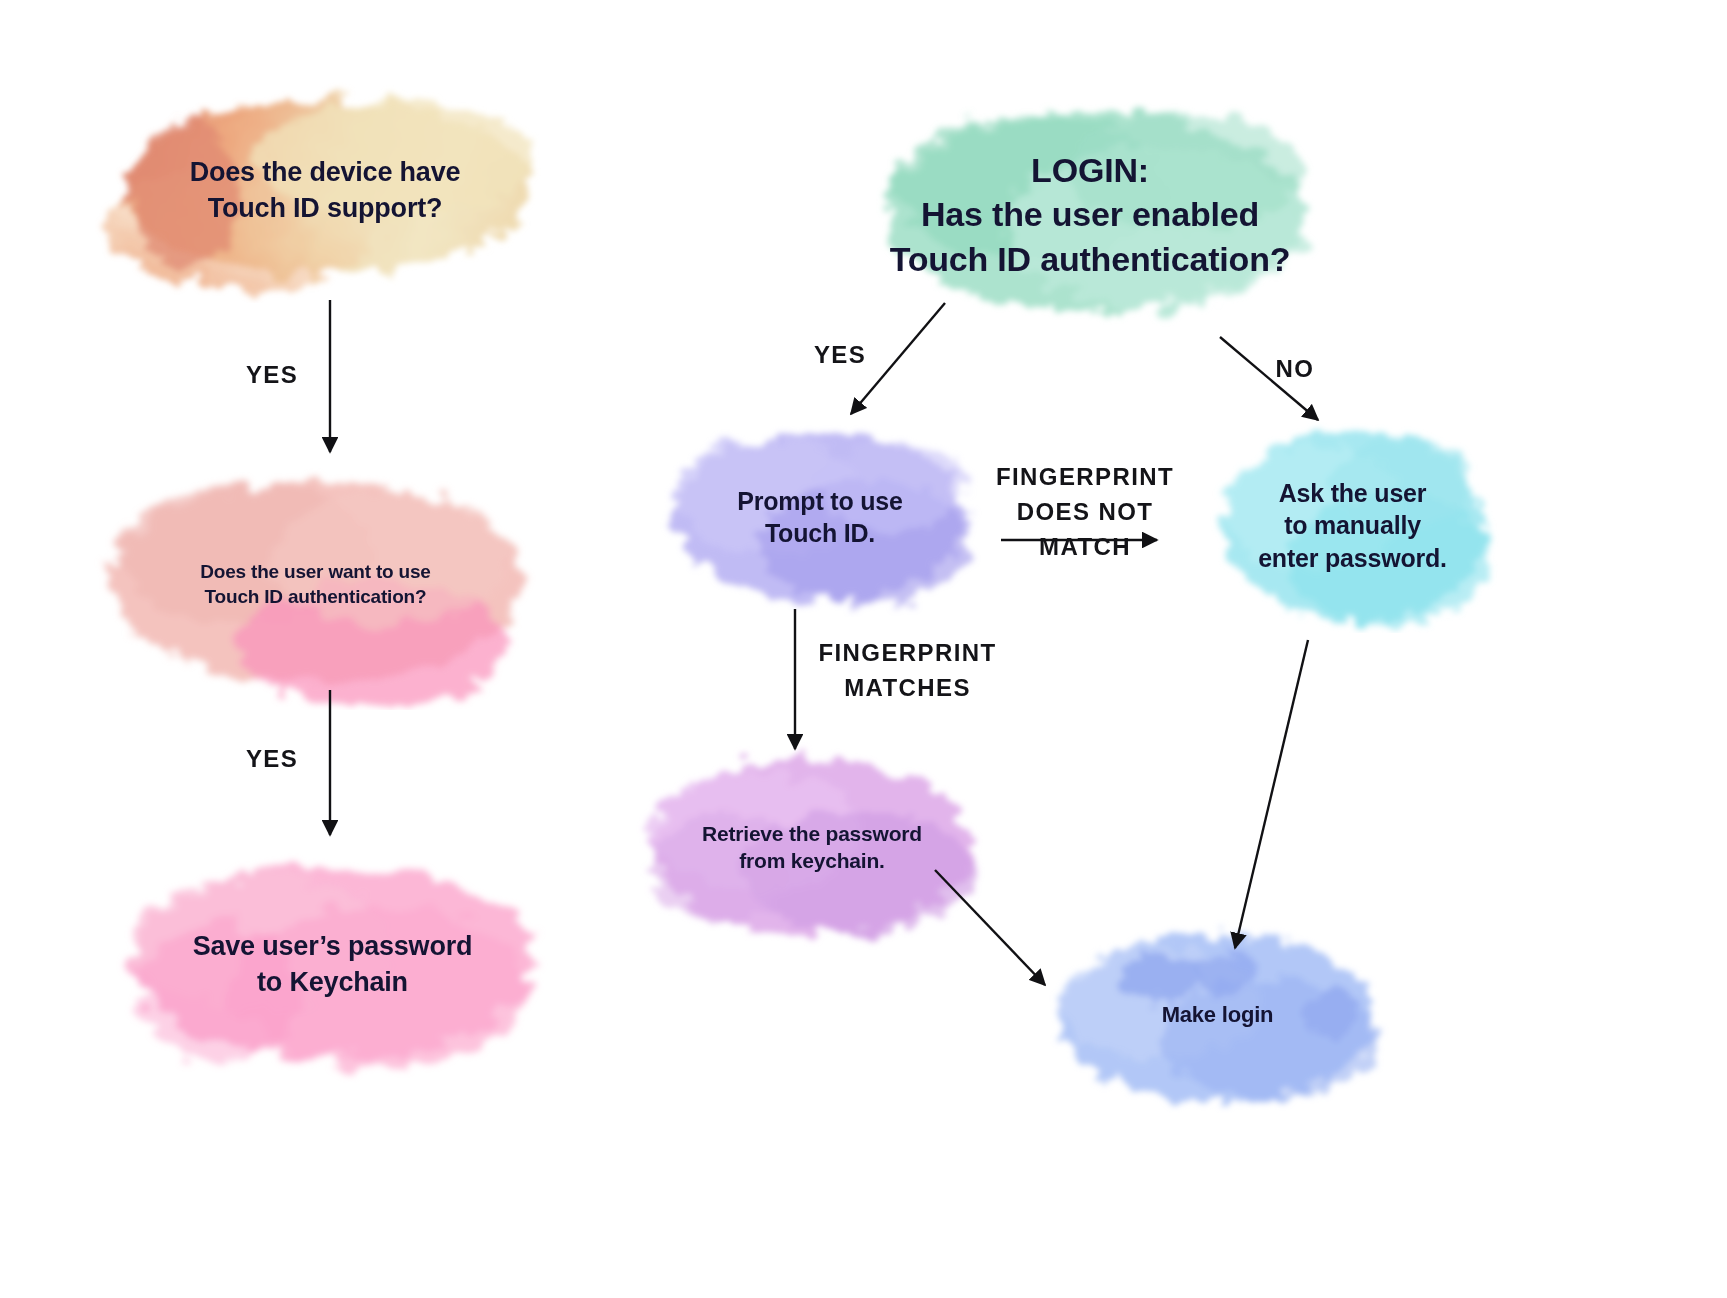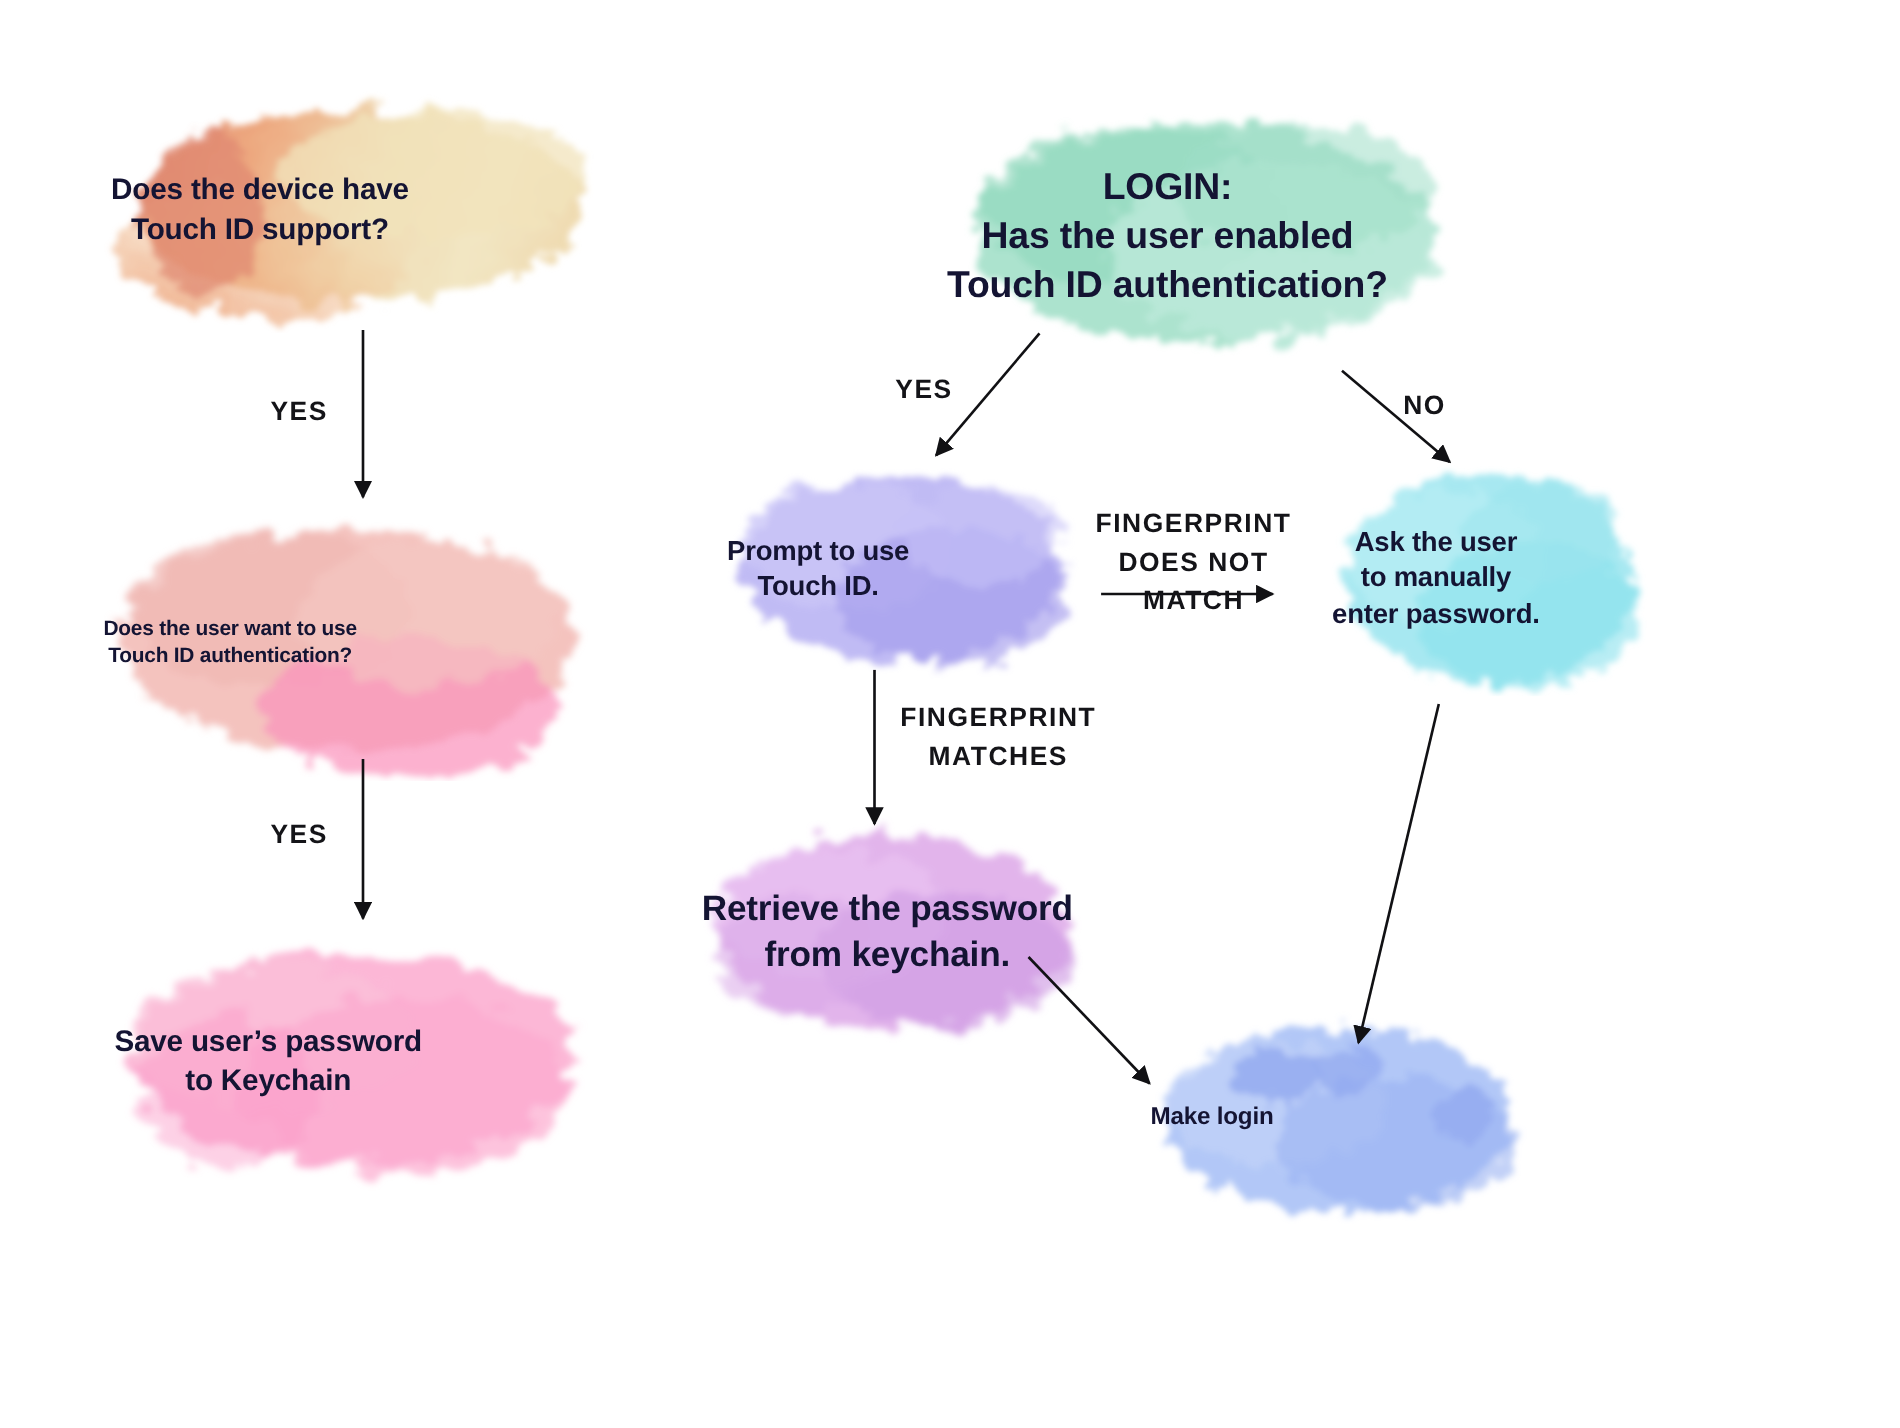--- a/index.html
+++ b/index.html
@@ -14,20 +14,21 @@
     position: relative;
     width: 1727px;
     height: 1298px;
     background: #ffffff;
     overflow: hidden;
   }
   .blob {
     position: absolute;
     display: flex;
     align-items: center;
+    justify-content: center;
     text-align: center;
     box-sizing: border-box;
   }
   .blob .paint {
     position: absolute;
     inset: 0;
     z-index: 0;
     pointer-events: none;
   }
   .blob .label {
@@ -62,34 +63,34 @@
     white-space: pre-line;
   }
 
   
   #node-device-touchid   { left: 95px;   top: 78px;   width: 460px; height: 225px; }
   #node-device-touchid .label { font-size: 27px; }
 
   #node-user-wants       { left: 88px;   top: 460px;  width: 455px; height: 250px; }
   #node-user-wants .label { font-size: 19px; }
 
-  #node-save-password    { left: 98px;  top: 842px;  width: 445px; height: 245px; }
+  #node-save-password    { left: 110px;  top: 842px;  width: 445px; height: 245px; }
   #node-save-password .label { font-size: 27px; }
 
   #node-login            { left: 855px;  top: 92px;   width: 470px; height: 245px; }
   #node-login .label     { font-size: 34px; }
 
   #node-prompt-touchid   { left: 655px;  top: 417px;  width: 330px; height: 200px; }
   #node-prompt-touchid .label { font-size: 25px; }
 
   #node-ask-manual       { left: 1205px; top: 418px;  width: 295px; height: 215px; }
   #node-ask-manual .label { font-size: 25px; }
 
   #node-retrieve-pw      { left: 632px;  top: 742px;  width: 360px; height: 210px; }
-  #node-retrieve-pw .label { font-size: 32px; }
+  #node-retrieve-pw .label { font-size: 21px; }
 
   #node-make-login       { left: 1040px; top: 918px;  width: 355px; height: 195px; }
   #node-make-login .label { font-size: 22px; }
 
   
   #lbl-yes-1 { left: 212px;  top: 358px;  width: 120px; }
   #lbl-yes-2 { left: 212px;  top: 742px;  width: 120px; }
   #lbl-yes-3 { left: 790px;  top: 338px;  width: 100px; }
   #lbl-no-1  { left: 1250px; top: 352px;  width: 90px;  }
   #lbl-fp-nomatch { left: 985px; top: 460px; width: 200px; }

